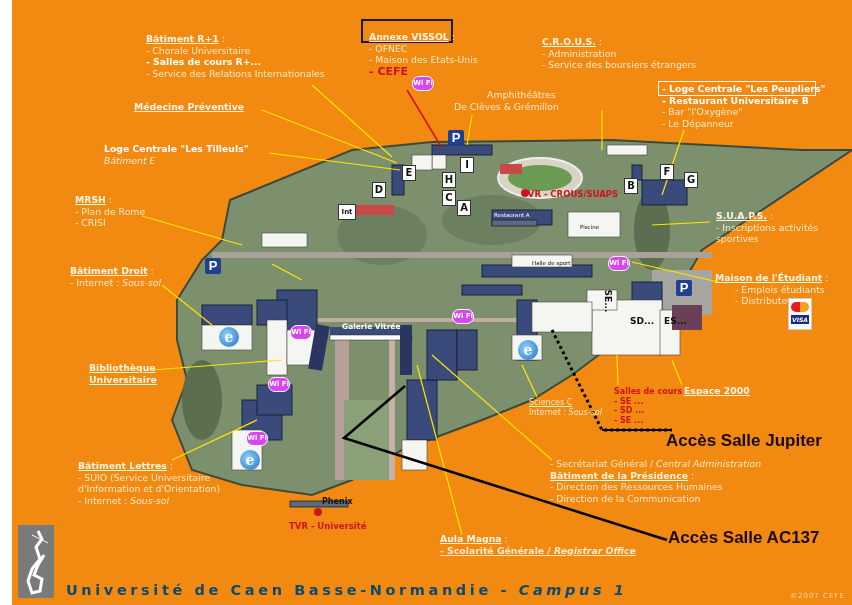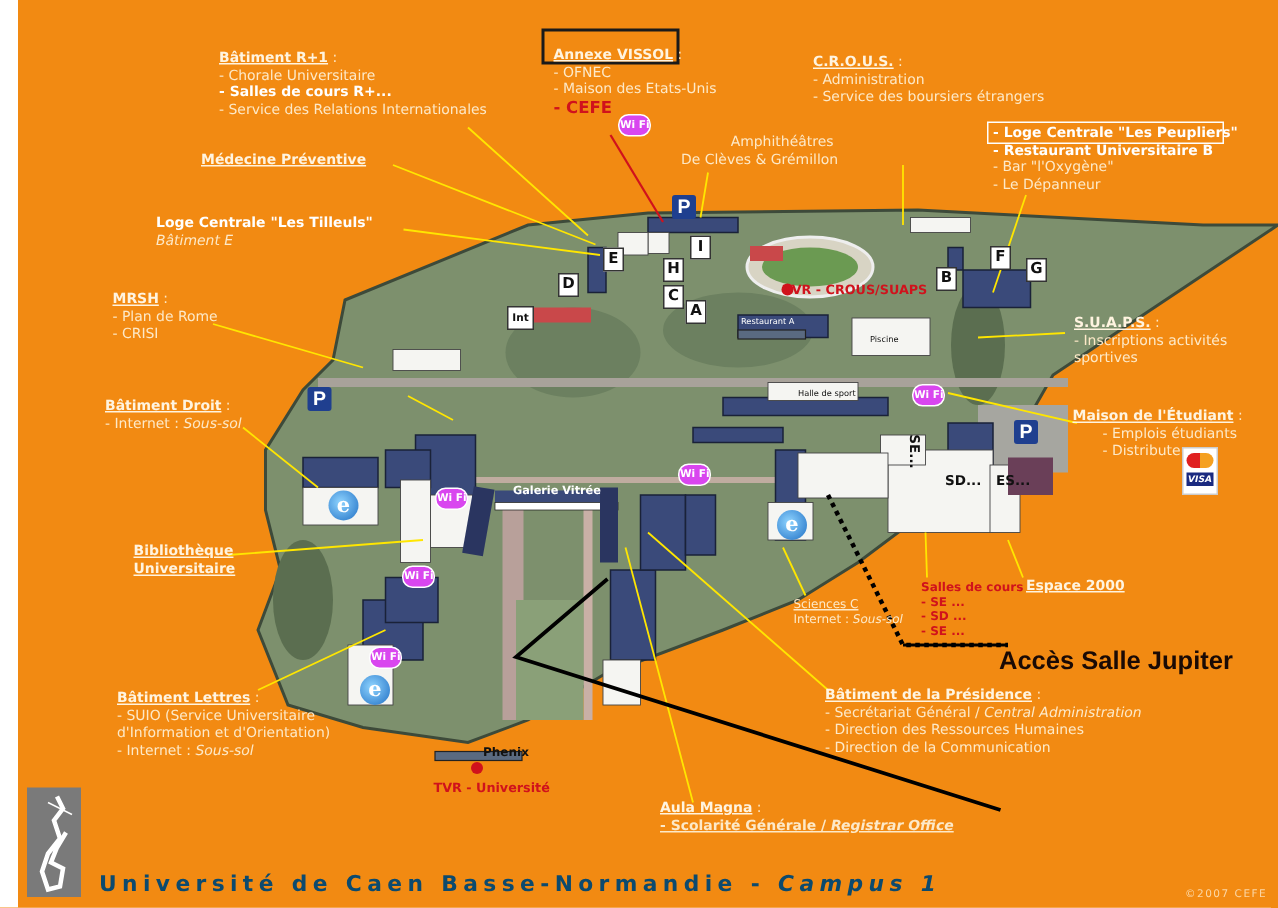--- a/index.html
+++ b/index.html
@@ -263,26 +263,27 @@
   <div class="acc" style="left:654px;top:407px;margin-top:24px;">Accès Salle Jupiter</div>
 
   <div class="lbl" style="left:66px;top:460px;">
     <div><span class="h">Bâtiment Lettres</span><span> :</span></div>
     <div>- SUIO (Service Universitaire</div>
     <div>d'Information et d'Orientation)</div>
     <div><span>- Internet : </span><i>Sous-sol</i></div>
   </div>
 
   <div class="lbl" style="left:538px;top:458px;">
+    <div><span>- Secrétariat Général / </span><i>Central Administration</i></div>
     <div><span class="h">Bâtiment de la Présidence</span><span> :</span></div>
-    <div><span>- Secrétariat Général / </span><i>Central Administration</i></div>
     <div>- Direction des Ressources Humaines</div>
     <div>- Direction de la Communication</div>
   </div>
 
+  <div class="acc" style="left:656px;top:528px;">Accès Salle AC137</div>
 
   <div class="lbl" style="left:428px;top:533px;">
     <div><span class="h">Aula Magna</span><span> :</span></div>
     <div style="text-decoration:underline;font-weight:bold;"><span>- Scolarité Générale / </span><i>Registrar Office</i></div>
   </div>
 
 
   <div style="position:absolute;left:6px;top:525px;width:36px;height:73px;background:#7a7a7a;">
     <svg width="36" height="73">
       <path d="M20,6 L24,14 L18,22 L22,34 L14,44 L10,56 L14,68 L22,66 L24,54 L16,50 L20,40 L26,30" fill="none" stroke="#fff" stroke-width="3"></path>

